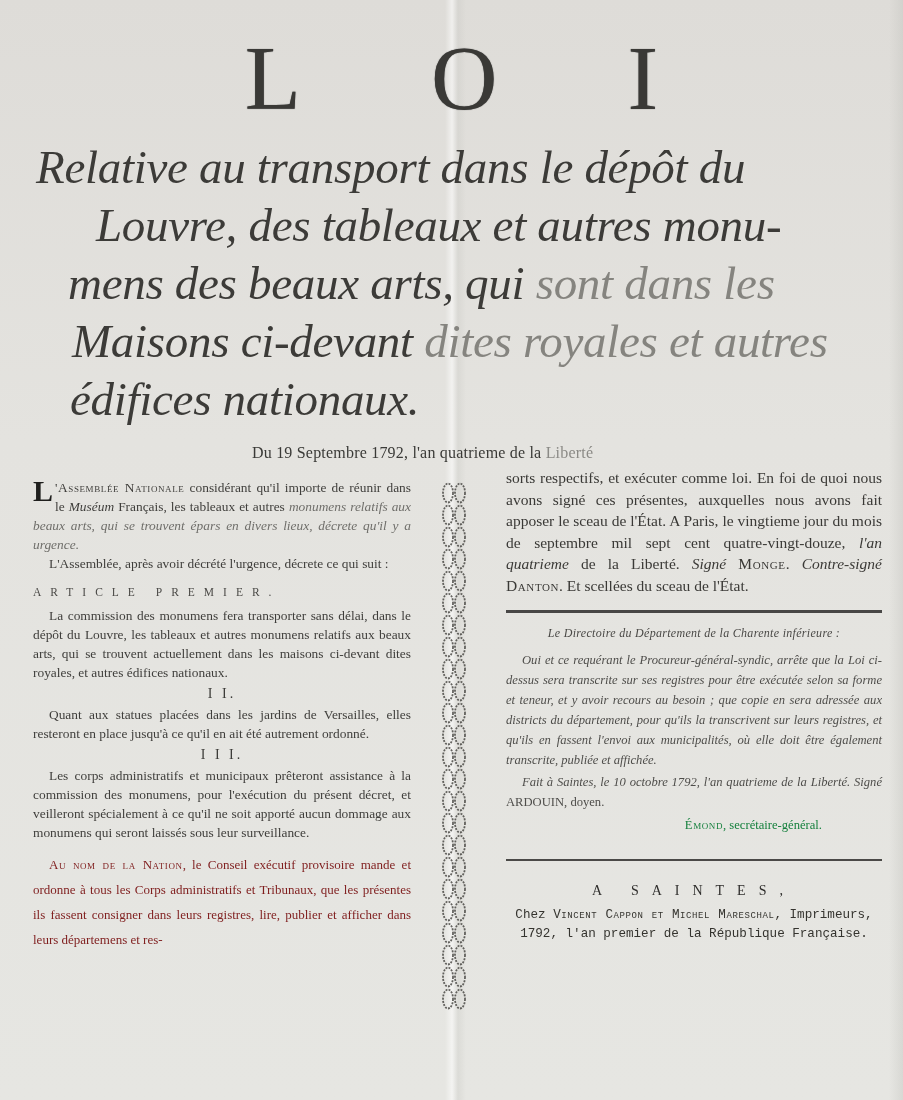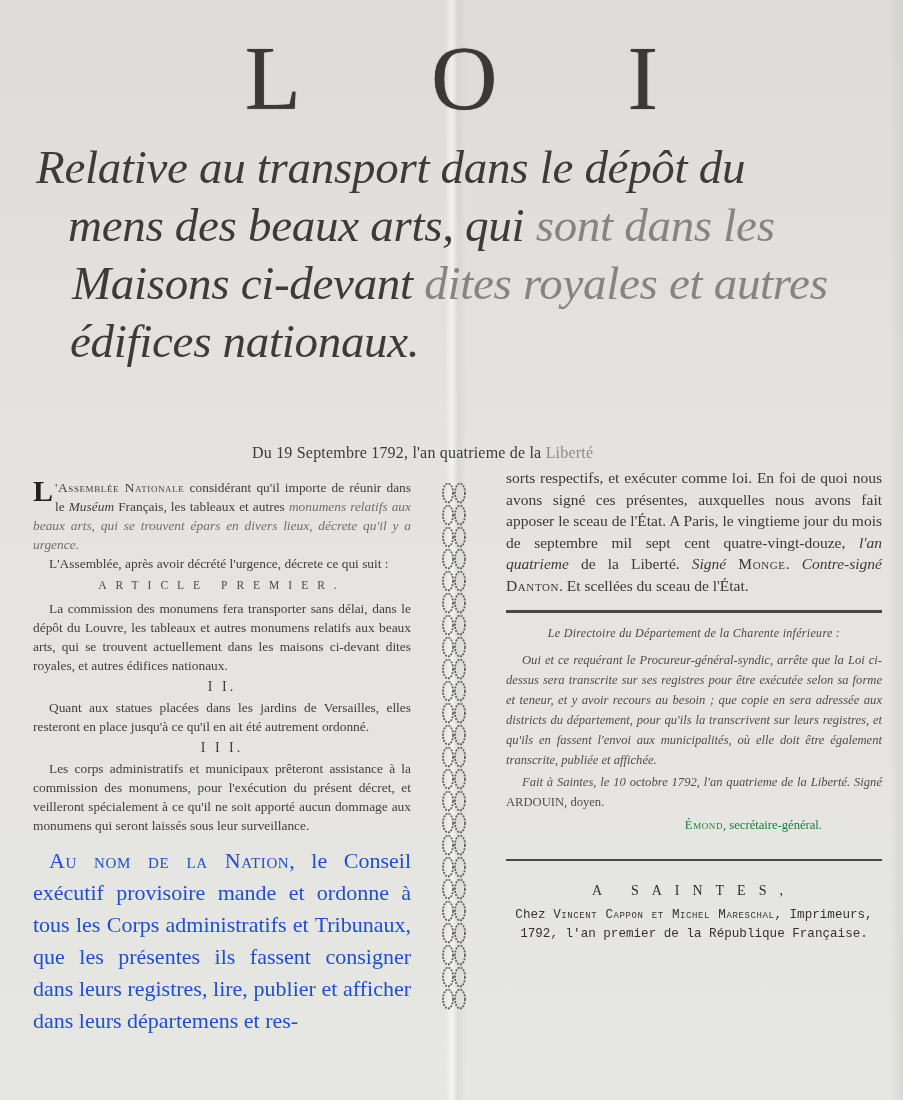--- a/index.html
+++ b/index.html
@@ -104,37 +104,36 @@
     .dropcap {
       font-size: 30px;
       line-height: 20px;
       font-weight: bold;
       color: #1f1f1d;
       float: left;
       margin: 3px 2px 0 0;
     }
     .faint-text { color: #6f6e6a; }
     .article-heading {
-      text-align: center;
       letter-spacing: 9px;
       font-size: 11.5px;
-      margin: 3px 0 4px 0;
+      margin: 10px 0 4px 0;
       color: #4b4a47;
     }
     .roman {
       text-align: center;
       font-size: 14px;
       letter-spacing: 3px;
       margin: 2px 0 2px 0;
       color: #3d3c39;
     }
     .col-left .big {
-      font-size: 22px;
-      line-height: 32px;
-      color: #1d4ed8;
+      font-size: 13px;
+      line-height: 25px;
+      color: #7f1d1d;
       margin-top: 10px;
     }
 
     .col-right .upper {
       font-size: 15.5px;
       line-height: 21.5px;
       color: #3a3936;
     }
     .rule-thick {
       height: 3px;
@@ -201,20 +200,21 @@
 <div class="edge-right"></div>
 
 <div class="title-loi">
   <span>L</span>
   <span>O</span>
   <span>I</span>
 </div>
 
 <div class="subtitle">
   <span class="line l1">Relative au transport dans le dépôt du</span>
+  <span class="line l2">Louvre, des tableaux et autres monu-</span>
   <span class="line l3"><span>mens des beaux arts, qui </span><span class="faded">sont dans les</span></span>
   <span class="line l4"><span>Maisons ci-devant </span><span class="faded">dites royales et autres</span></span>
   <span class="line l5">édifices nationaux.</span>
 </div>
 
 <div class="date-line">
   <span>Du 19 Septembre 1792, l'an quatrieme de la </span><span class="faint">Liberté</span>
 </div>
 
 <div class="col col-left">

